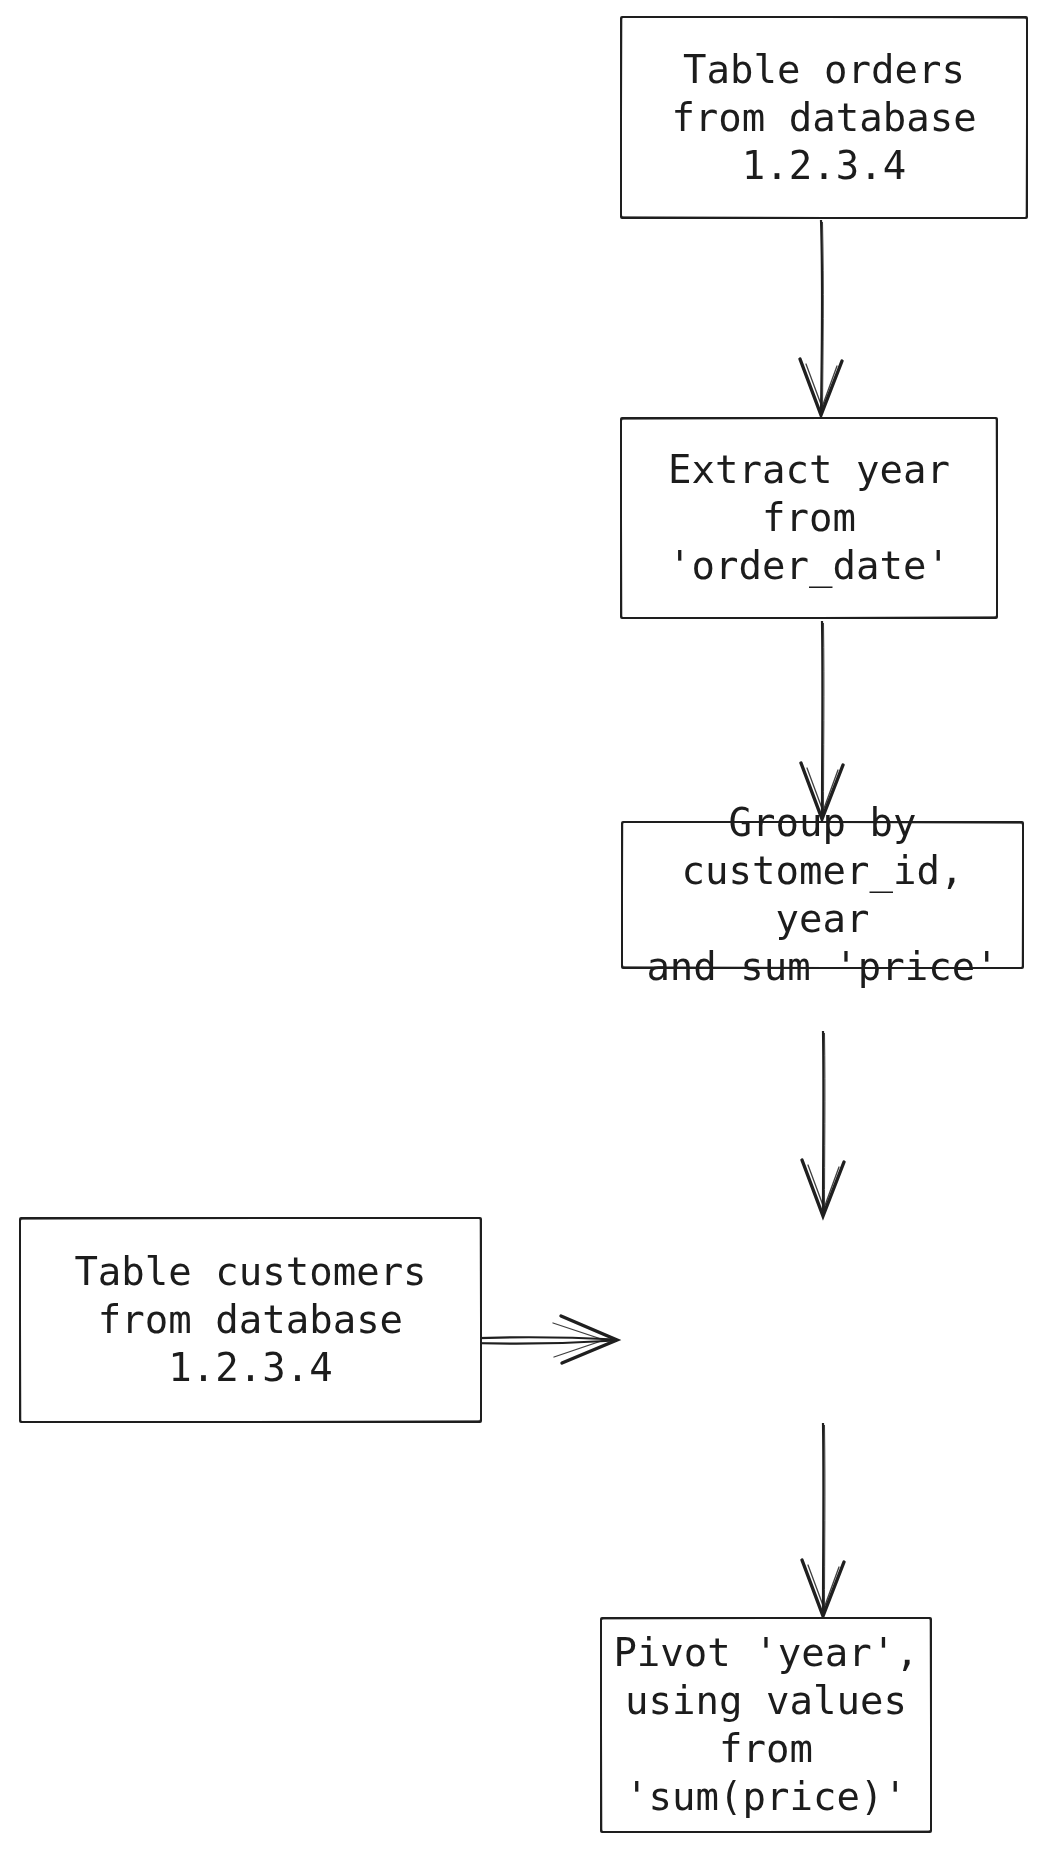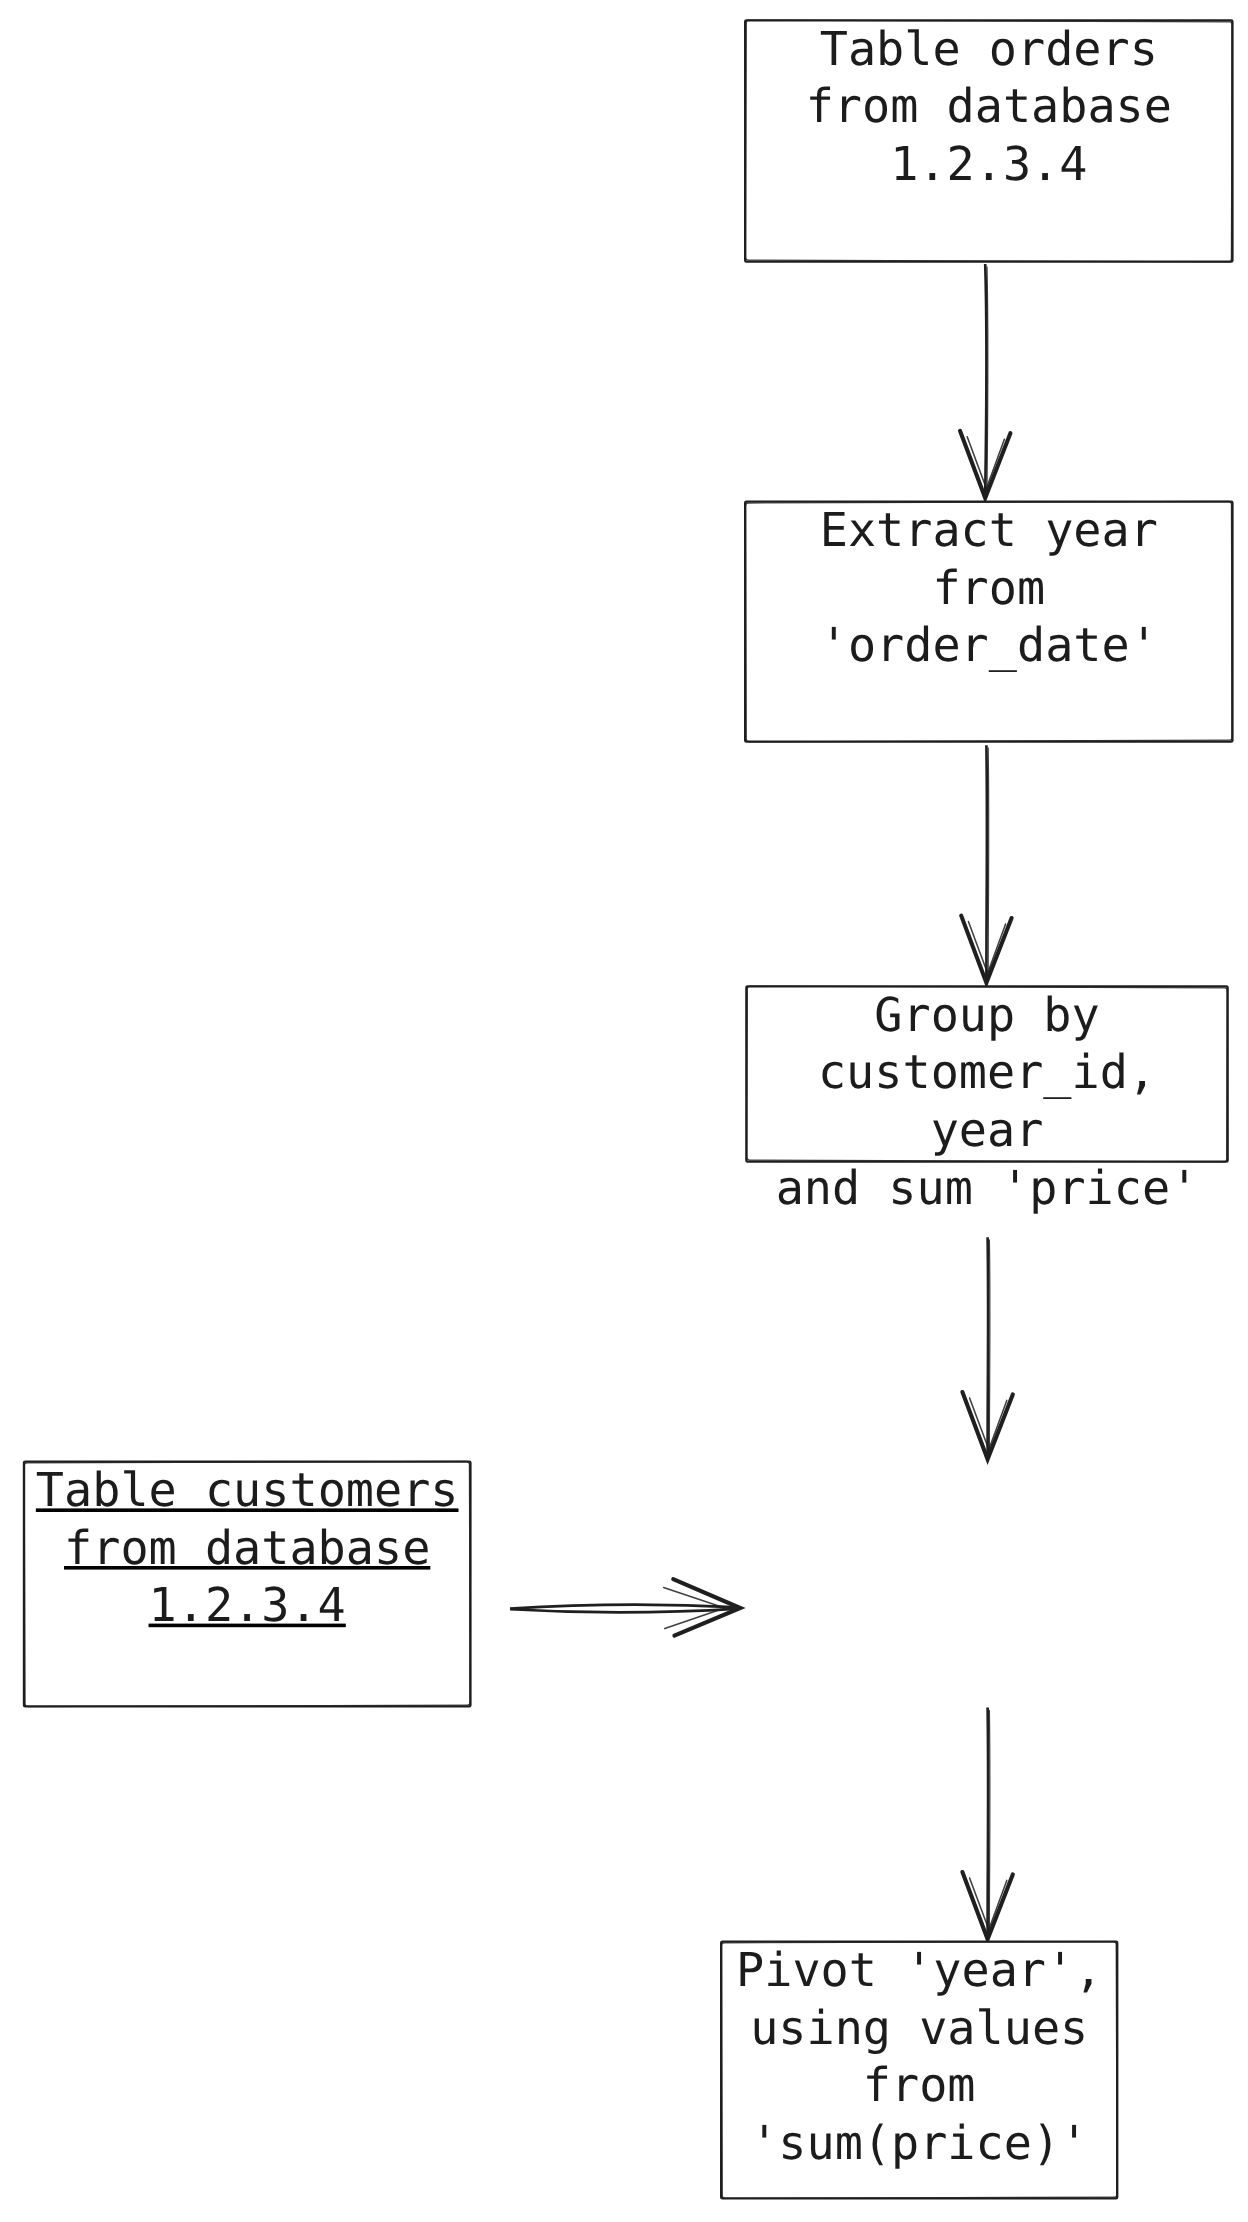--- a/index.html
+++ b/index.html
@@ -42,20 +42,21 @@
     stroke-width: 1.3;
     opacity: 0.85;
   }
   .node {
     position: absolute;
     box-sizing: border-box;
     background: #ffffff;
     border: 2.4px solid #1f1f1f;
     border-radius: 2px;
     display: flex;
+    align-items: center;
     justify-content: center;
   }
   
   .node::before {
     content: "";
     position: absolute;
     inset: -1px;
     border: 1.3px solid rgba(31,31,31,0.82);
     border-radius: 3px;
     pointer-events: none;
@@ -114,34 +115,34 @@
       <path class="head echo2" d="M808,1565 L824,1608 L839,1567"></path>
     </g>
   </svg>
 
   <div class="node rot-a" style="left:620px; top:16px; width:408px; height:203px;">
     <span class="label">Table orders
 from database
 1.2.3.4</span>
   </div>
 
-  <div class="node rot-b" style="left:620px; top:417px; width:408px; height:202px;">
+  <div class="node rot-b" style="left:620px; top:417px; width:378px; height:202px;">
     <span class="label">Extract year
 from
 'order_date'</span>
   </div>
 
   <div class="node rot-a" style="left:621px; top:821px; width:403px; height:148px;">
     <span class="label">Group by
 customer_id,
 year
 and sum 'price'</span>
   </div>
 
-  <div class="node rot-b" style="left:19px; top:1217px; width:374px; height:206px;text-decoration:underline;">
+  <div class="node rot-b" style="left:19px; top:1217px; width:463px; height:206px;">
     <span class="label">Table customers
 from database
 1.2.3.4</span>
   </div>
 
 
   <div class="node rot-b" style="left:600px; top:1617px; width:332px; height:216px;">
     <span class="label">Pivot 'year',
 using values
 from

